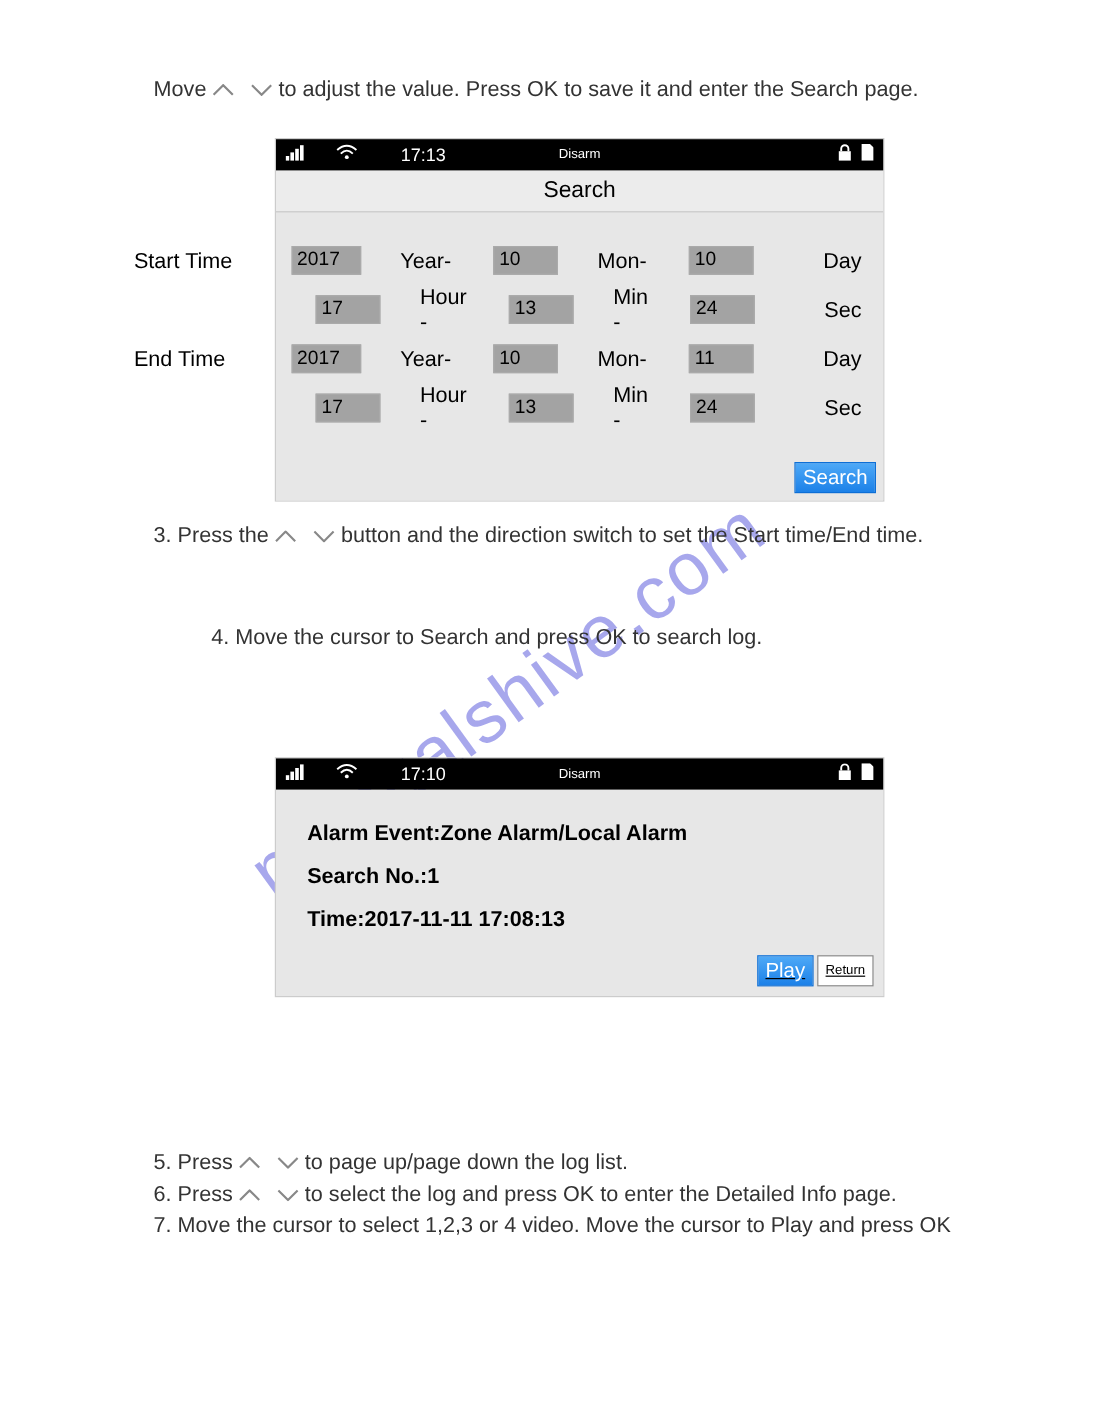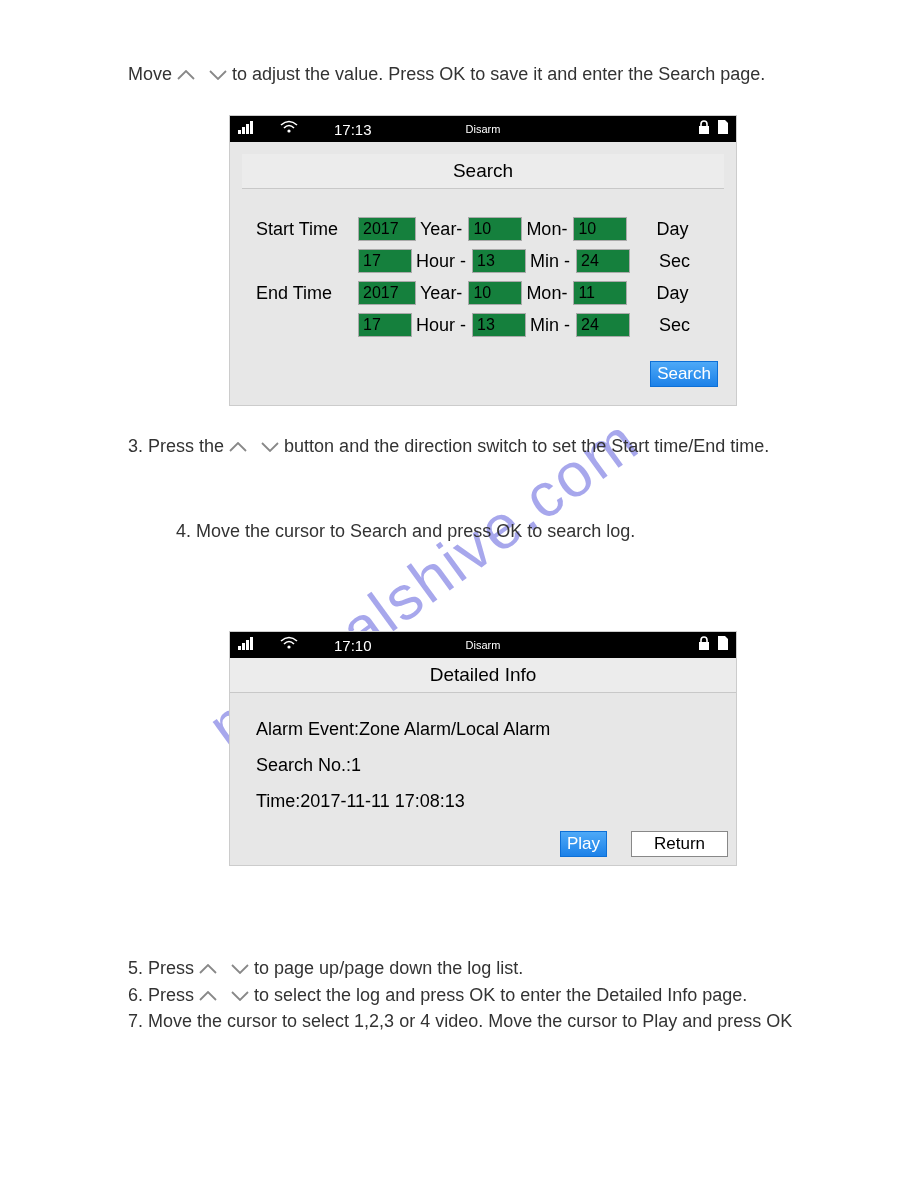--- a/index.html
+++ b/index.html
@@ -54,52 +54,53 @@
     }
     .status-right {
       position: absolute;
       right: 8px;
       display: flex;
       gap: 6px;
       align-items: center;
     }
     .screen-body {
       background: #e7e7e7;
-      padding: 12px;
+      padding: 0;
     }
     .screen-title {
       text-align: center;
       font-size: 19px;
       padding: 6px 0;
       border-bottom: 1px solid #c8c8c8;
       background: #ececec;
     }
     .search-form {
       padding: 28px 14px 8px 14px;
       font-size: 18px;
     }
     .form-row {
       display: flex;
       align-items: center;
       margin-bottom: 8px;
-      justify-content: flex-start;
+      justify-content: flex-end;
+      gap: 29px;
     }
     .form-label {
       width: 100px;
       flex-shrink: 0;
       text-align: left;
     }
     .form-label.empty { width: 100px; }
     .inp {
       width: 54px;
       height: 24px;
       font-size: 16px;
       padding: 0 4px;
       border: 1px solid #aaa;
-      background: #15803d;
+      background: #a3a3a3;
       text-align: left;
       margin: 0 2px;
     }
     .inp.wide { width: 58px; }
     .unit {
       margin: 0 4px 0 2px;
       display: inline-block;
     }
     .unit-last { width: 38px; margin-left: 27px; }
     .search-btn-row {
@@ -111,32 +112,33 @@
       color: #fff;
       border: 1px solid #0d6fd6;
       font-size: 17px;
       padding: 2px 6px;
       cursor: pointer;
     }
     .btn-white {
       background: #fff;
       color: #000;
       border: 1px solid #888;
-      font-size: 17px;
-      padding: 2px 22px;
+      font-size: 11px;
+      padding: 2px 6px;
       cursor: pointer;
     }
     .detail-body {
       background: #e7e7e7;
       padding: 0;
       font-size: 18px;
     }
     .detail-content {
       padding: 18px 26px 8px 26px;
       line-height: 2;
+      font-weight: bold;
     }
     .record-row {
       padding: 40px 26px 4px 26px;
       display: flex;
       align-items: center;
       gap: 12px;
     }
     .record-boxes {
       display: flex;
       gap: 1px;
@@ -150,21 +152,22 @@
       justify-content: center;
       border: 1px solid #888;
     }
     .rb.active { background: #888; color: #fff; border-color: #666; }
     .rb.inactive { background: #f0f0f0; color: #999; }
     .btn-row-bottom {
       padding: 4px 8px 8px 0;
       text-align: right;
       display: flex;
       justify-content: flex-end;
-      gap: 24px;
+      gap: 3px;
+      text-decoration: underline;
     }
     .watermark {
       position: absolute;
       left: 195px;
       top: 705px;
       font-size: 62px;
       color: rgba(95, 95, 220, 0.55);
       transform: rotate(-36deg);
       transform-origin: left top;
       pointer-events: none;
@@ -308,21 +311,20 @@
       <span><svg width="12" height="14" viewBox="0 0 12 14">
             <rect x="1" y="6" width="10" height="8" fill="#fff"></rect>
             <path d="M3 6 V4 a3 3 0 0 1 6 0 V6" fill="none" stroke="#fff" stroke-width="1.6"></path>
           </svg></span>
       <span><svg width="12" height="14" viewBox="0 0 12 14">
             <path d="M2 0 H9 L12 3 V14 H2 Z" fill="#fff"></path>
           </svg></span>
     </div>
   </div>
   <div class="detail-body">
-    <div class="screen-title">Detailed Info</div>
     <div class="detail-content">
       <div>
         <span>Alarm Event:</span><span>Zone Alarm/Local Alarm</span>
       </div>
       <div>
         <span>Search No.:</span><span>1</span>
       </div>
       <div>
         <span>Time:</span><span>2017-11-11 17:08:13</span>
       </div>

